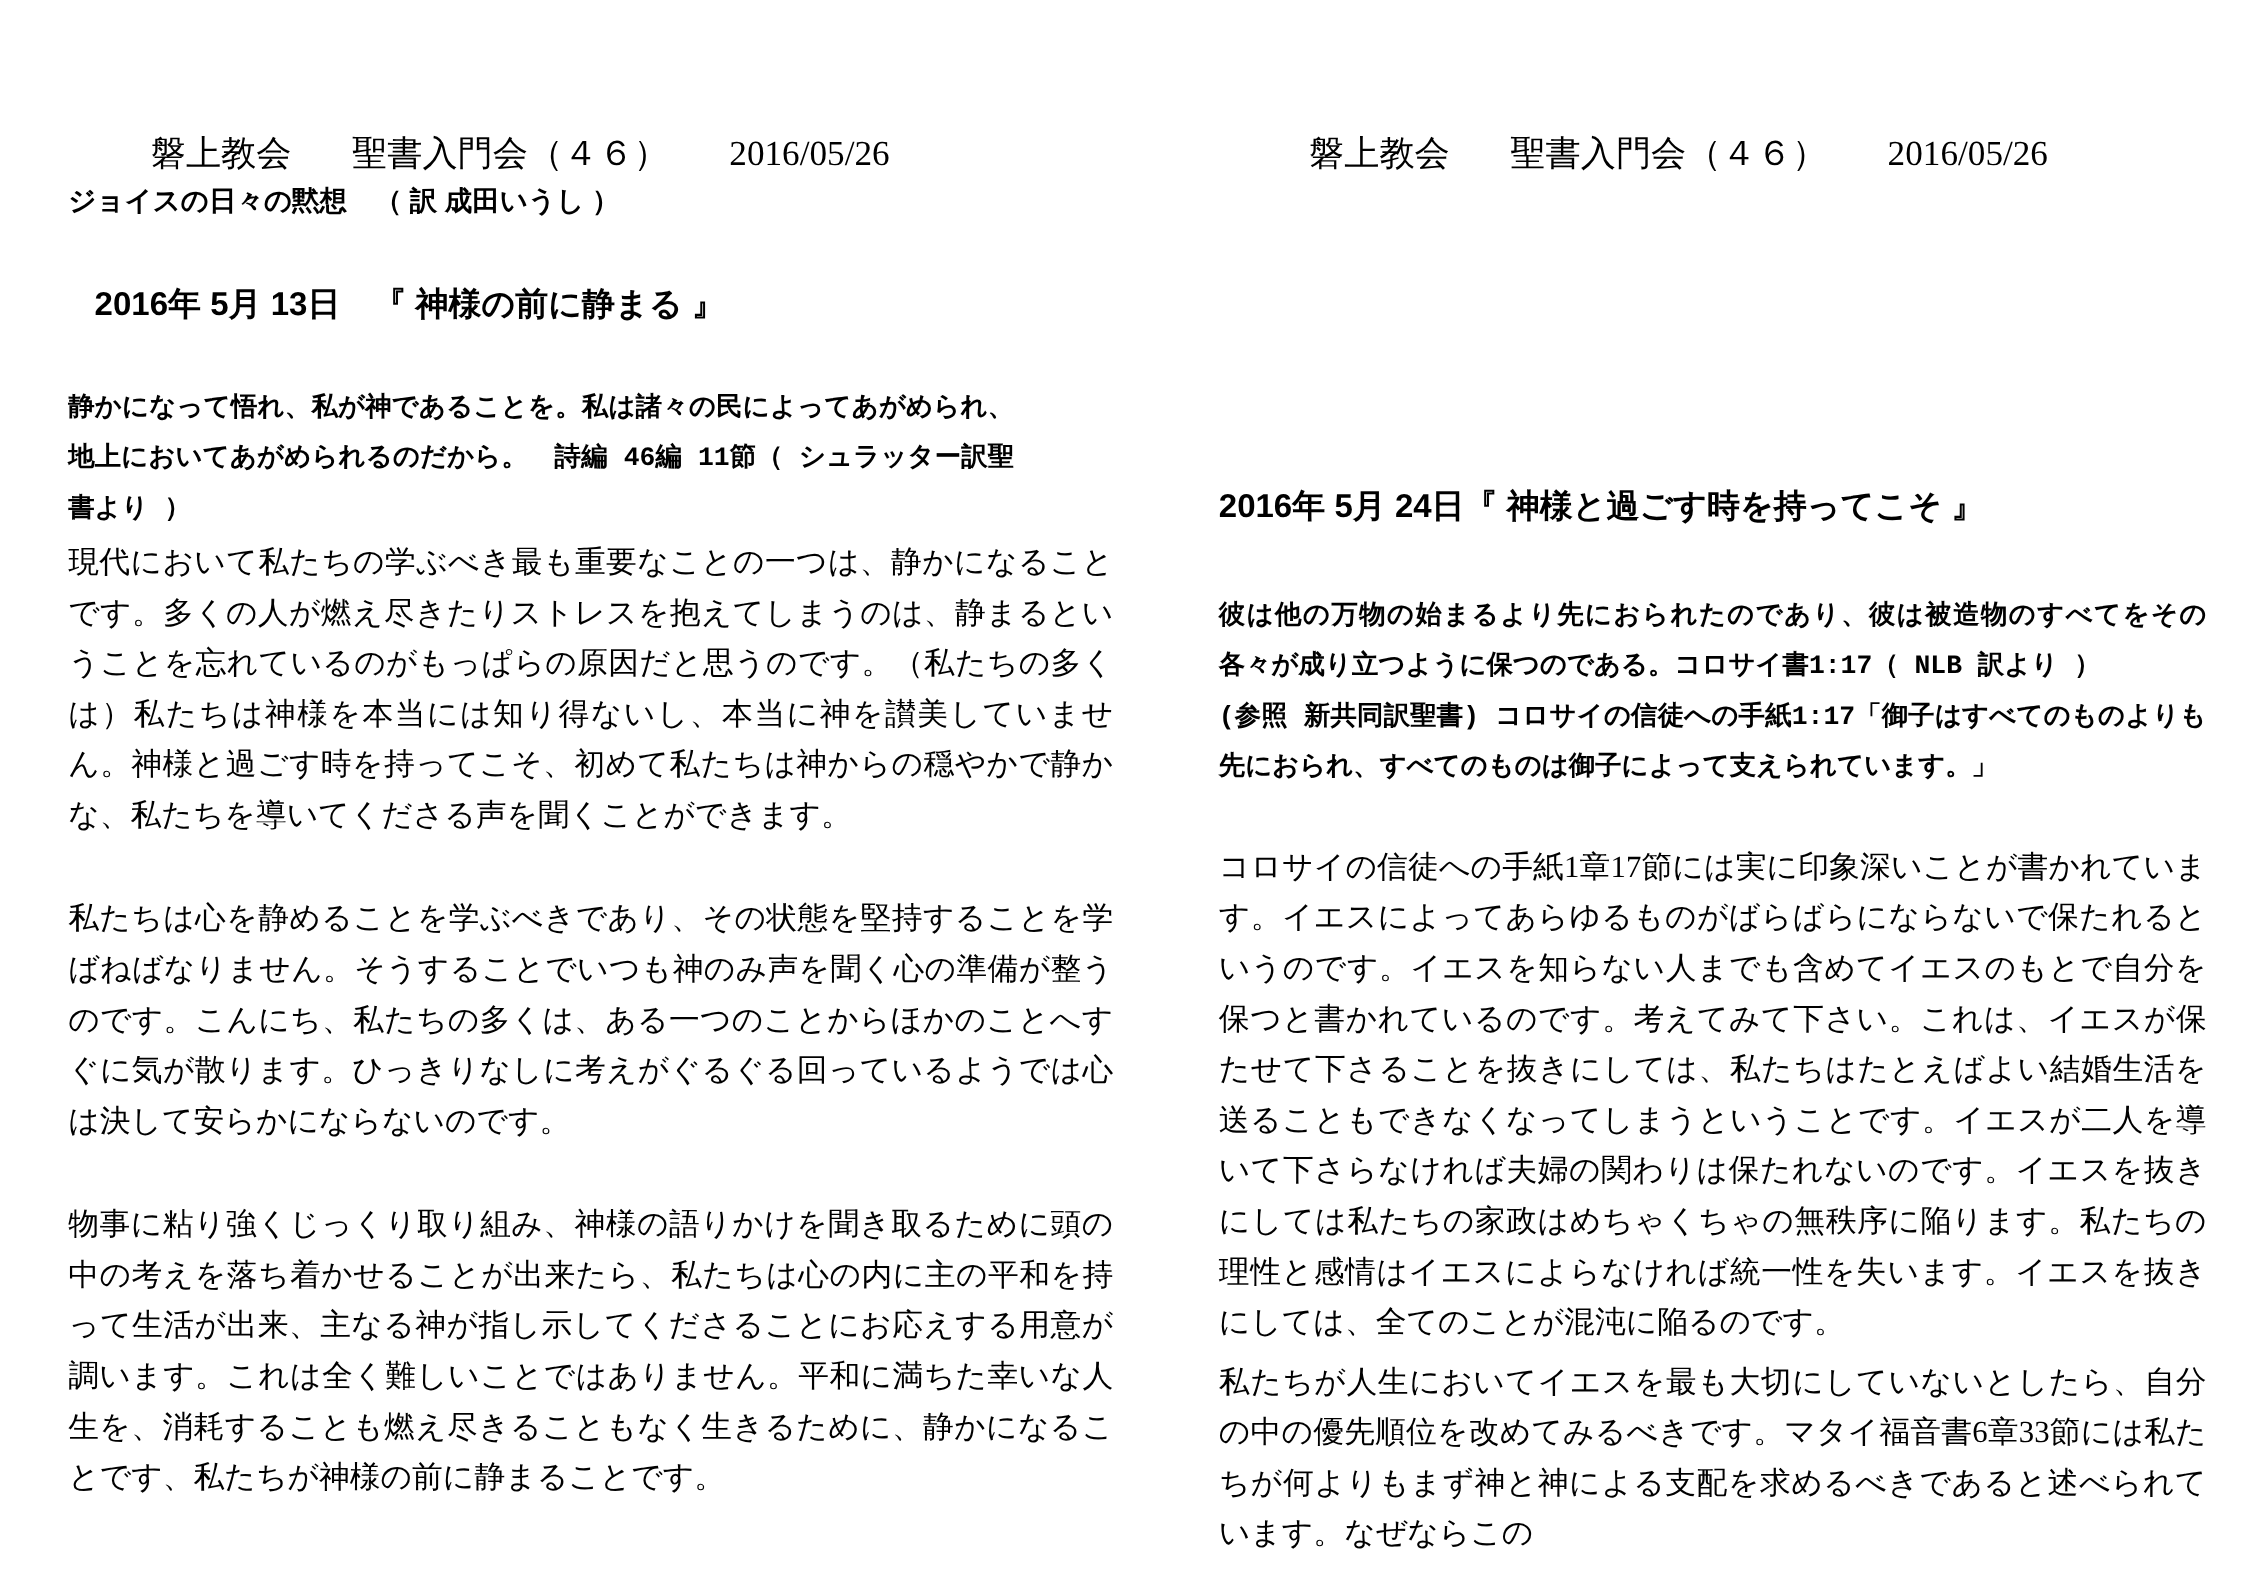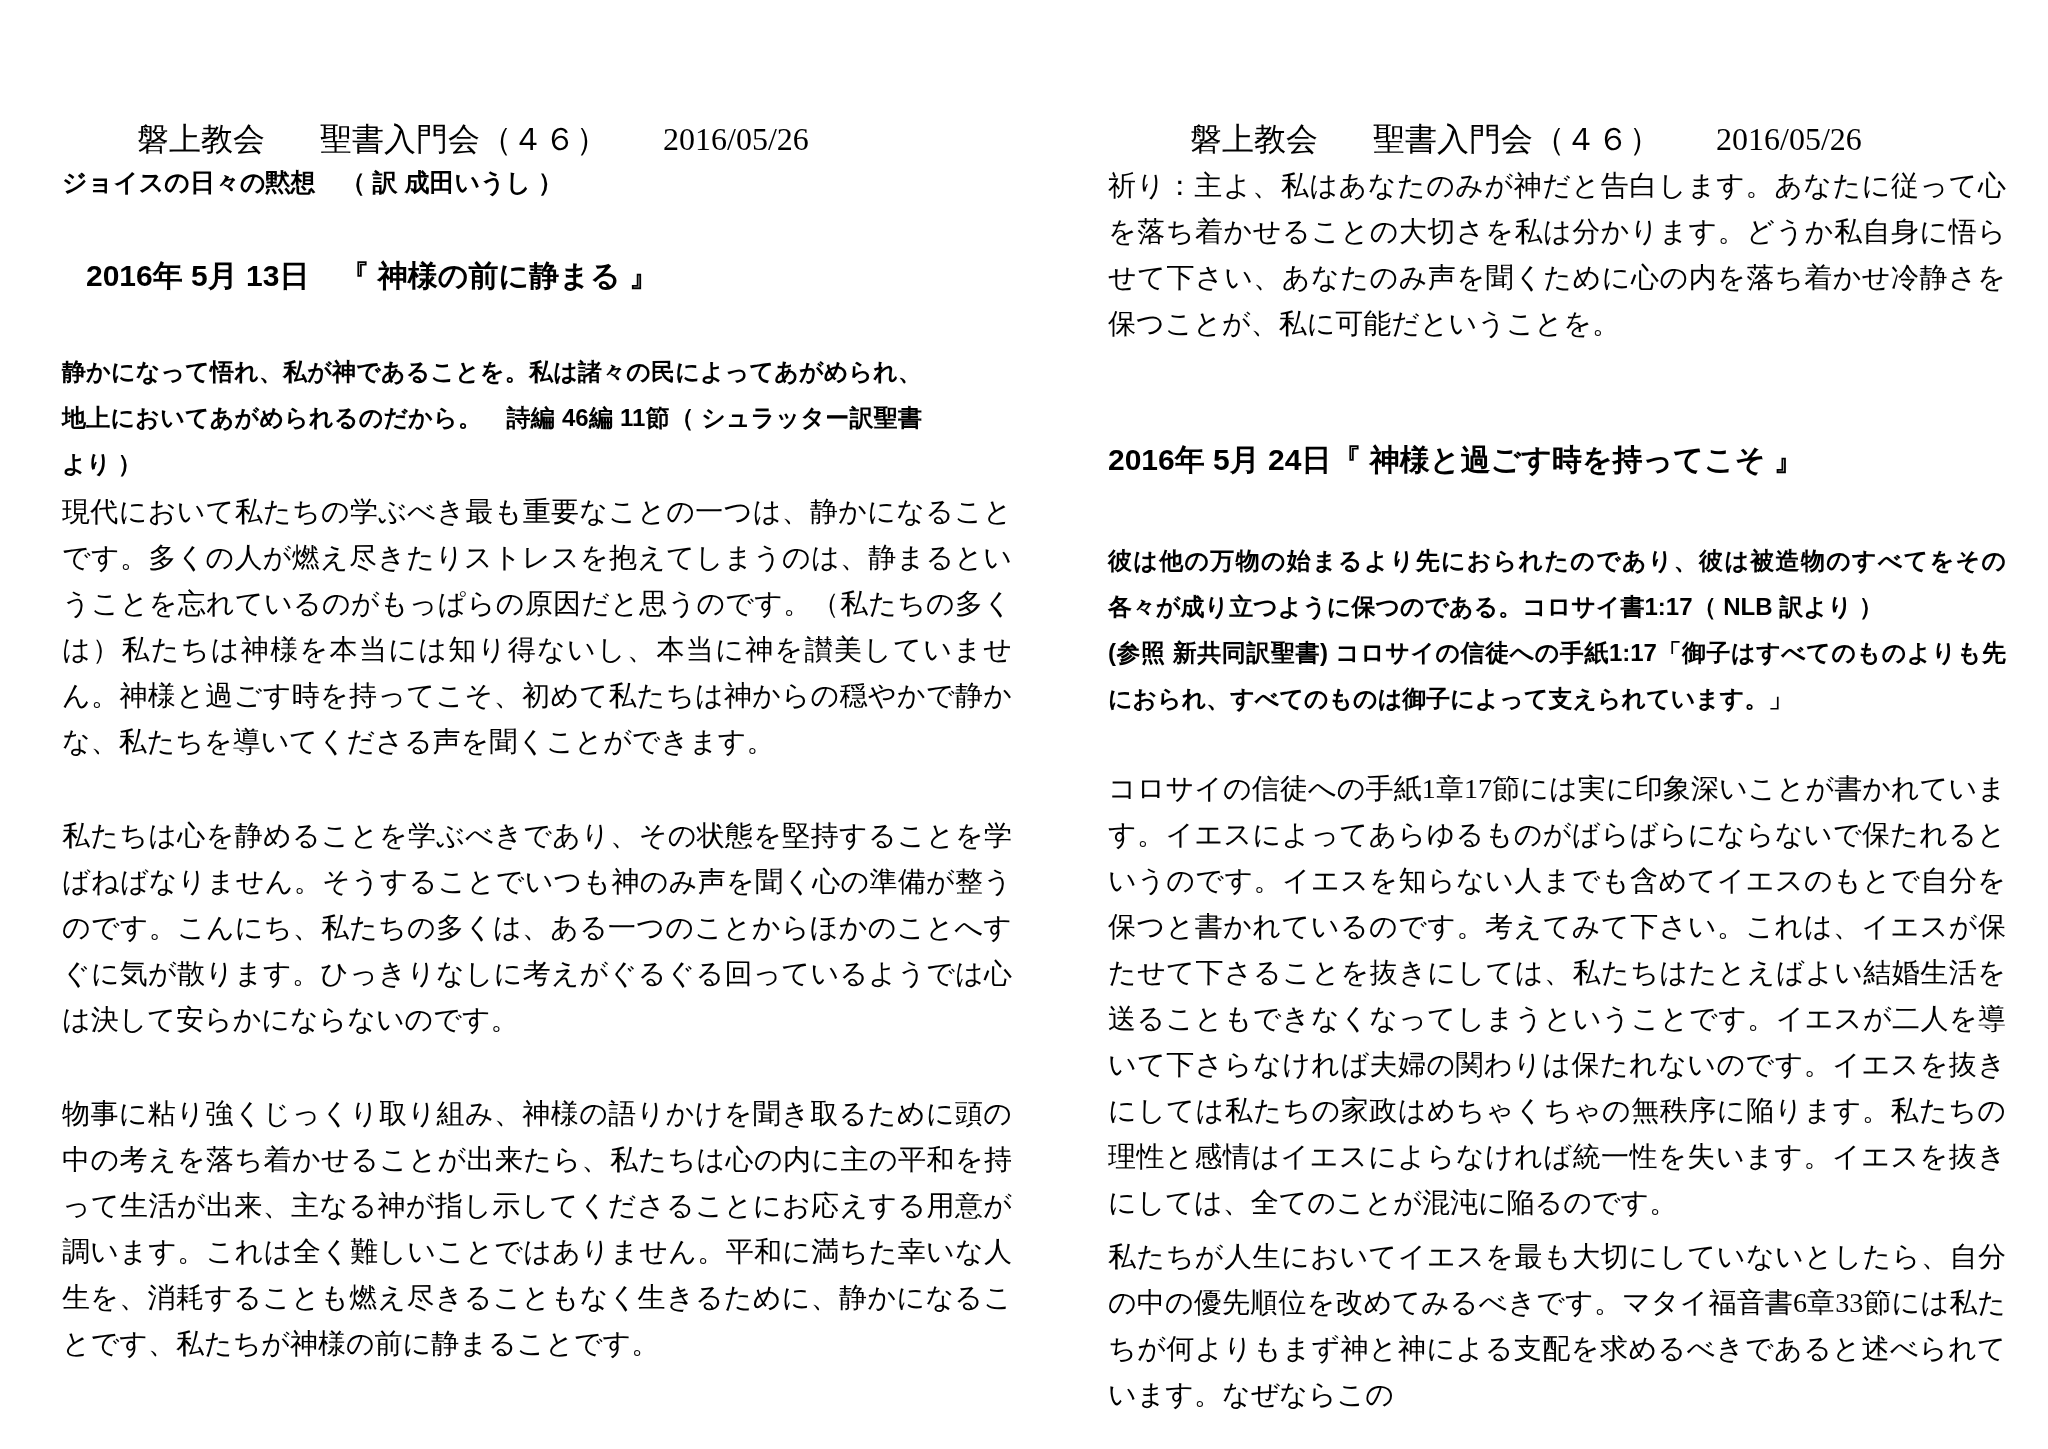--- a/index.html
+++ b/index.html
@@ -55,21 +55,21 @@
     font-weight: 700;
     font-size: 30px;
     white-space: nowrap;
   }
   .page-left  .entry-heading { top: 256px; margin-left: 24px; }
   .page-right .entry-heading { top: 440px; }
   .page-left  .scripture-block { top: 349px; width: 860px; }
   .page-right .scripture-block { top: 538px; width: 898px; }
   .scripture-block { position: absolute; left: 0; }
   .scripture-block p {
-    font-family: Liberation Sans, sans-serif;
+    font-family: Liberation Mono, monospace;
     font-weight: 700;
     font-size: 24px;
     line-height: 46px;
     text-align: justify;
   }
 
   .body-para {
     position: absolute;
     left: 0;
     width: 100%;
@@ -112,21 +112,20 @@
     <p class="body-para para-3">物事に粘り強くじっくり取り組み、神様の語りかけを聞き取るために頭の中の考えを落ち着かせることが出来たら、私たちは心の内に主の平和を持って生活が出来、主なる神が指し示してくださることにお応えする用意が調います。これは全く難しいことではありません。平和に満ちた幸いな人生を、消耗することも燃え尽きることもなく生きるために、静かになることです、私たちが神様の前に静まることです。</p>
   </div>
 
   <div class="page page-right">
     <div class="doc-header">
       <span>磐上教会</span>
       <span>聖書入門会（４６）</span>
       <span>2016/05/26</span>
     </div>
 
-    <p class="body-para prayer">祈り：主よ、私はあなたのみが神だと告白します。あなたに従って心を落ち着かせることの大切さを私は分かります。どうか私自身に悟らせて下さい、あなたのみ声を聞くために心の内を落ち着かせ冷静さを保つことが、私に可能だということを。</p>
 
     <div class="entry-heading">2016年 5月 24日『 神様と過ごす時を持ってこそ 』</div>
 
     <div class="scripture-block">
       <p>彼は他の万物の始まるより先におられたのであり、彼は被造物のすべてをその各々が成り立つように保つのである。コロサイ書1:17（ NLB 訳より ）</p>
       <p>(参照 新共同訳聖書) コロサイの信徒への手紙1:17「御子はすべてのものよりも先におられ、すべてのものは御子によって支えられています。」</p>
     </div>
 
     <p class="body-para para-1">コロサイの信徒への手紙1章17節には実に印象深いことが書かれています。イエスによってあらゆるものがばらばらにならないで保たれるというのです。イエスを知らない人までも含めてイエスのもとで自分を保つと書かれているのです。考えてみて下さい。これは、イエスが保たせて下さることを抜きにしては、私たちはたとえばよい結婚生活を送ることもできなくなってしまうということです。イエスが二人を導いて下さらなければ夫婦の関わりは保たれないのです。イエスを抜きにしては私たちの家政はめちゃくちゃの無秩序に陥ります。私たちの理性と感情はイエスによらなければ統一性を失います。イエスを抜きにしては、全てのことが混沌に陥るのです。</p>
     <p class="body-para para-2">私たちが人生においてイエスを最も大切にしていないとしたら、自分の中の優先順位を改めてみるべきです。マタイ福音書6章33節には私たちが何よりもまず神と神による支配を求めるべきであると述べられています。なぜならこの</p>

